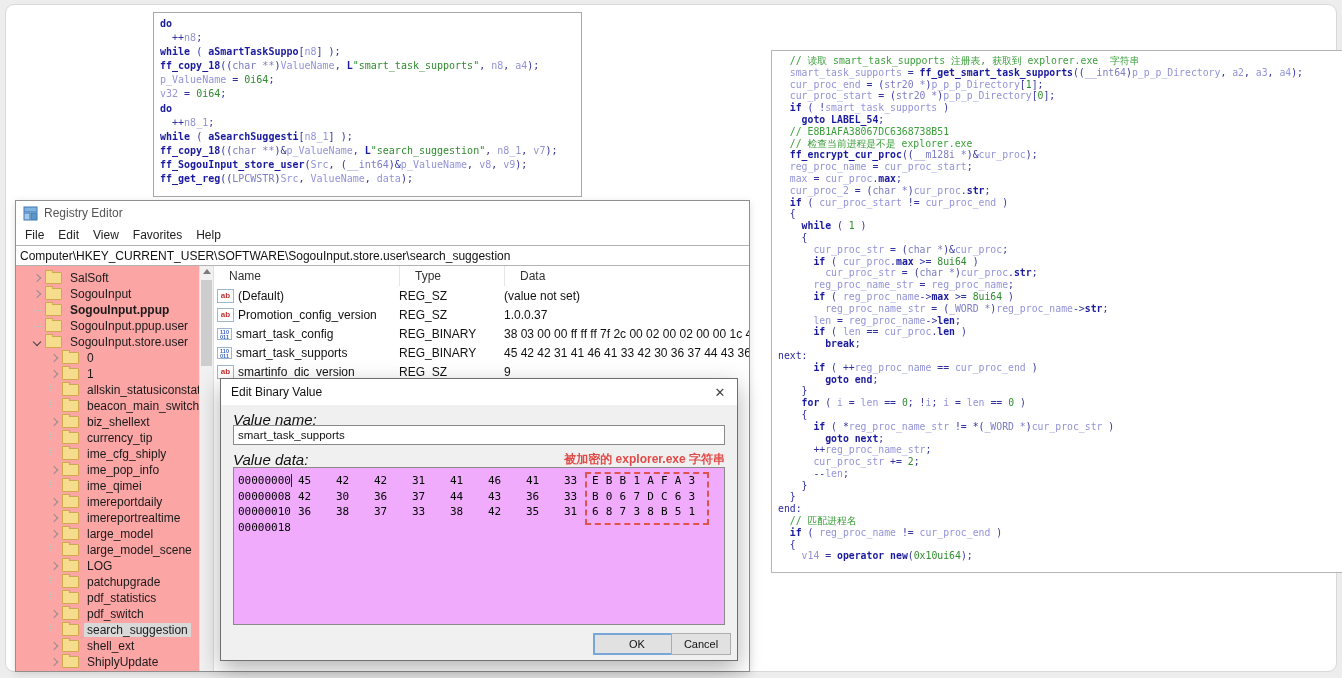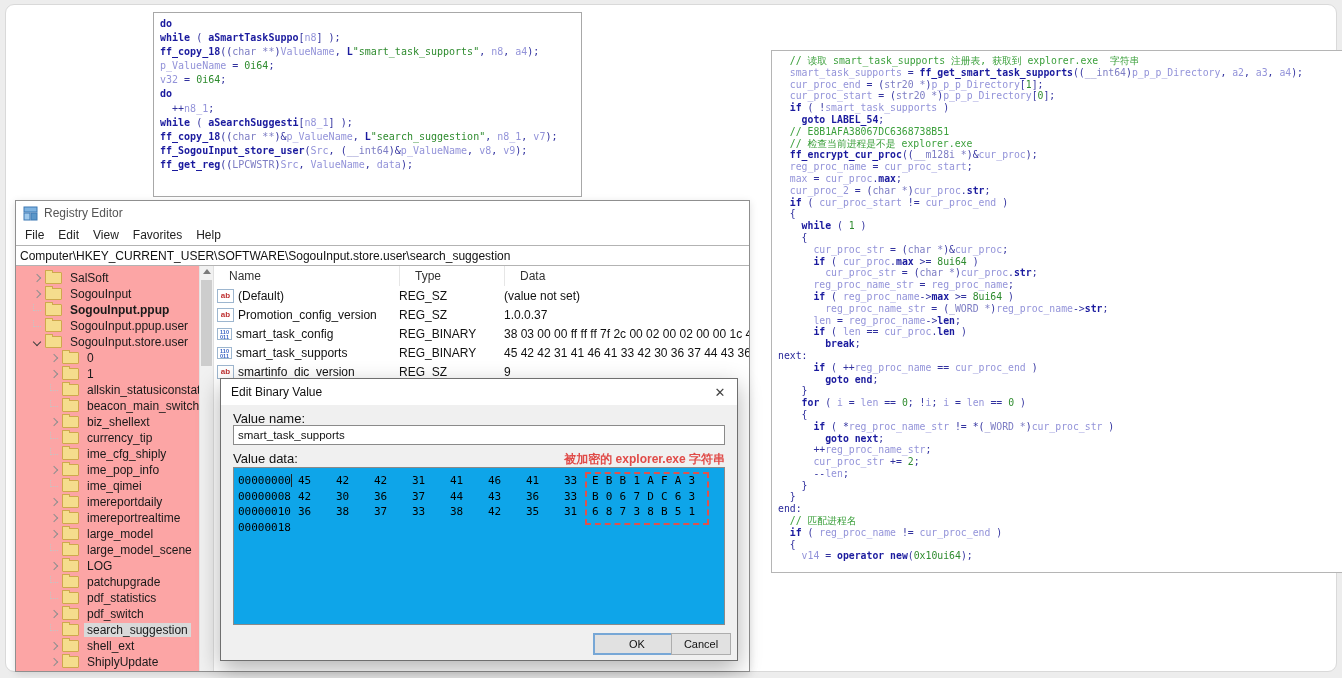--- a/index.html
+++ b/index.html
@@ -67,26 +67,26 @@
   .vicon.bin{color:#3a64c4;font-size:5.5px;line-height:5.5px;font-weight:bold;white-space:pre-line;padding-top:1px;box-sizing:border-box;}
   .val-data{overflow:hidden;}
 
   
   .dialog{position:absolute;left:220px;top:378px;width:516px;height:281px;background:#f0f0f0;
           border:1px solid #6f6f6f;box-shadow:0 8px 22px rgba(0,0,0,.3);}
   .dlg-title{height:26px;background:#fff;display:flex;align-items:center;font-size:12px;color:#111;
              padding-left:10px;position:relative;}
   .dlg-close{position:absolute;right:0;top:0;width:34px;height:26px;display:flex;align-items:center;
              justify-content:center;font-size:13px;color:#444;cursor:default;}
-  .dlg-label{position:absolute;font-size:13px;color:#111;}
+  .dlg-label{position:absolute;font-size:15px;color:#111;font-style:italic;}
   .dlg-input{position:absolute;left:12px;top:46px;width:492px;height:20px;background:#fff;
              border:1px solid #8a8a8a;box-sizing:border-box;font-size:11.5px;color:#111;
              display:flex;align-items:center;padding-left:4px;}
   .dlg-annot{position:absolute;right:12px;top:72px;font-size:12px;font-weight:bold;color:#e04b48;}
-  .hexbox{position:absolute;left:12px;top:88px;width:492px;height:158px;background:#0ea5e9;
+  .hexbox{position:absolute;left:12px;top:88px;width:492px;height:158px;background:#f0abfc;
           border:1px solid #8a8a8a;box-sizing:border-box;font-family:"DejaVu Sans Mono",monospace;
           font-size:11px;color:#000;}
   .hexrow{position:relative;height:15.5px;}
   .hexrow .off{position:absolute;left:4px;top:1px;}
   .hexrow .byte{position:absolute;top:1px;}
   .hexrow .asc{position:absolute;top:1px;}
   .hex-caret{position:absolute;left:57px;top:6px;width:1px;height:13px;background:#222;}
   .hex-dash{position:absolute;left:351px;top:4px;width:120px;height:49px;border:2px dashed #e0524c;}
   .hex-rows{position:absolute;left:0;top:5px;right:0;}
   .dlg-btn{position:absolute;top:254px;height:22px;background:#e1e1e1;font-size:11px;color:#111;
@@ -95,20 +95,21 @@
   .btn-cancel{left:450px;width:60px;border:1px solid #adadad;}
 </style>
 </head>
 <body>
 
 <div class="stage">
   <div class="card"></div>
 
   <div class="code-box" id="code-left">
       <div class="cl"><span class="c-k">do</span></div>
+      <div class="cl"><span class="c-p">  ++</span><span class="c-v">n8</span><span class="c-p">;</span></div>
       <div class="cl"><span class="c-k">while</span><span class="c-p"> ( </span><span class="c-k">aSmartTaskSuppo</span><span class="c-p">[</span><span class="c-v">n8</span><span class="c-p">] );</span></div>
       <div class="cl"><span class="c-k">ff_copy_18</span><span class="c-p">((</span><span class="c-t">char **</span><span class="c-p">)</span><span class="c-v">ValueName</span><span class="c-p">, </span><span class="c-k">L</span><span class="c-s">"smart_task_supports"</span><span class="c-p">, </span><span class="c-v">n8</span><span class="c-p">, </span><span class="c-v">a4</span><span class="c-p">);</span></div>
       <div class="cl"><span class="c-v">p_ValueName</span><span class="c-p"> = </span><span class="c-n">0i64</span><span class="c-p">;</span></div>
       <div class="cl"><span class="c-v">v32</span><span class="c-p"> = </span><span class="c-n">0i64</span><span class="c-p">;</span></div>
       <div class="cl"><span class="c-k">do</span></div>
       <div class="cl"><span class="c-p">  ++</span><span class="c-v">n8_1</span><span class="c-p">;</span></div>
       <div class="cl"><span class="c-k">while</span><span class="c-p"> ( </span><span class="c-k">aSearchSuggesti</span><span class="c-p">[</span><span class="c-v">n8_1</span><span class="c-p">] );</span></div>
       <div class="cl"><span class="c-k">ff_copy_18</span><span class="c-p">((</span><span class="c-t">char **</span><span class="c-p">)&amp;</span><span class="c-v">p_ValueName</span><span class="c-p">, </span><span class="c-k">L</span><span class="c-s">"search_suggestion"</span><span class="c-p">, </span><span class="c-v">n8_1</span><span class="c-p">, </span><span class="c-v">v7</span><span class="c-p">);</span></div>
       <div class="cl"><span class="c-k">ff_SogouInput_store_user</span><span class="c-p">(</span><span class="c-v">Src</span><span class="c-p">, (</span><span class="c-t">__int64</span><span class="c-p">)&amp;</span><span class="c-v">p_ValueName</span><span class="c-p">, </span><span class="c-v">v8</span><span class="c-p">, </span><span class="c-v">v9</span><span class="c-p">);</span></div>
       <div class="cl"><span class="c-k">ff_get_reg</span><span class="c-p">((</span><span class="c-t">LPCWSTR</span><span class="c-p">)</span><span class="c-v">Src</span><span class="c-p">, </span><span class="c-v">ValueName</span><span class="c-p">, </span><span class="c-v">data</span><span class="c-p">);</span></div>

